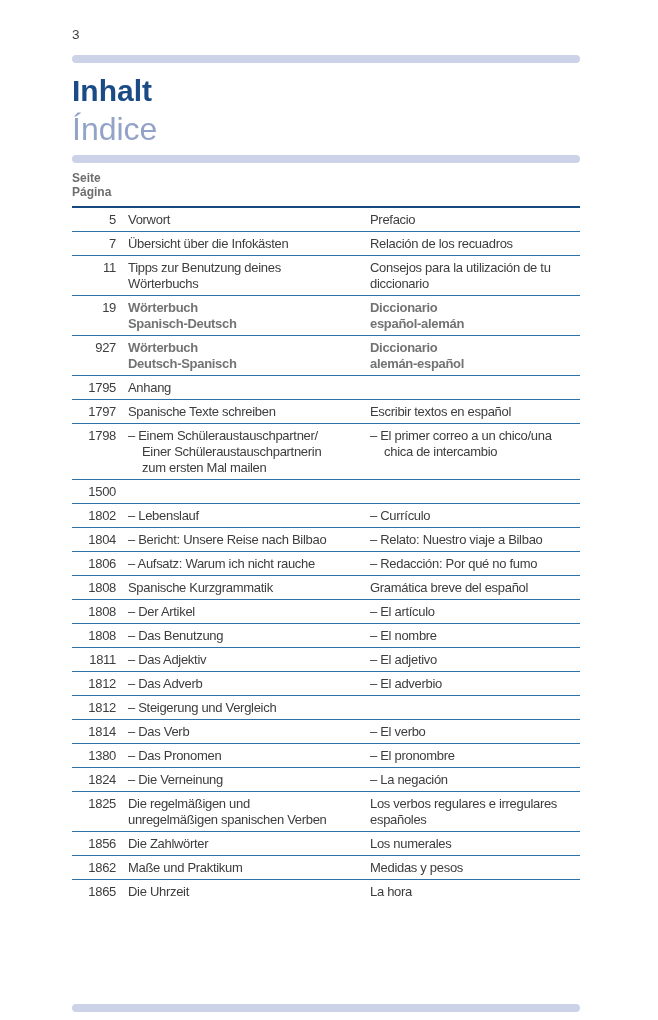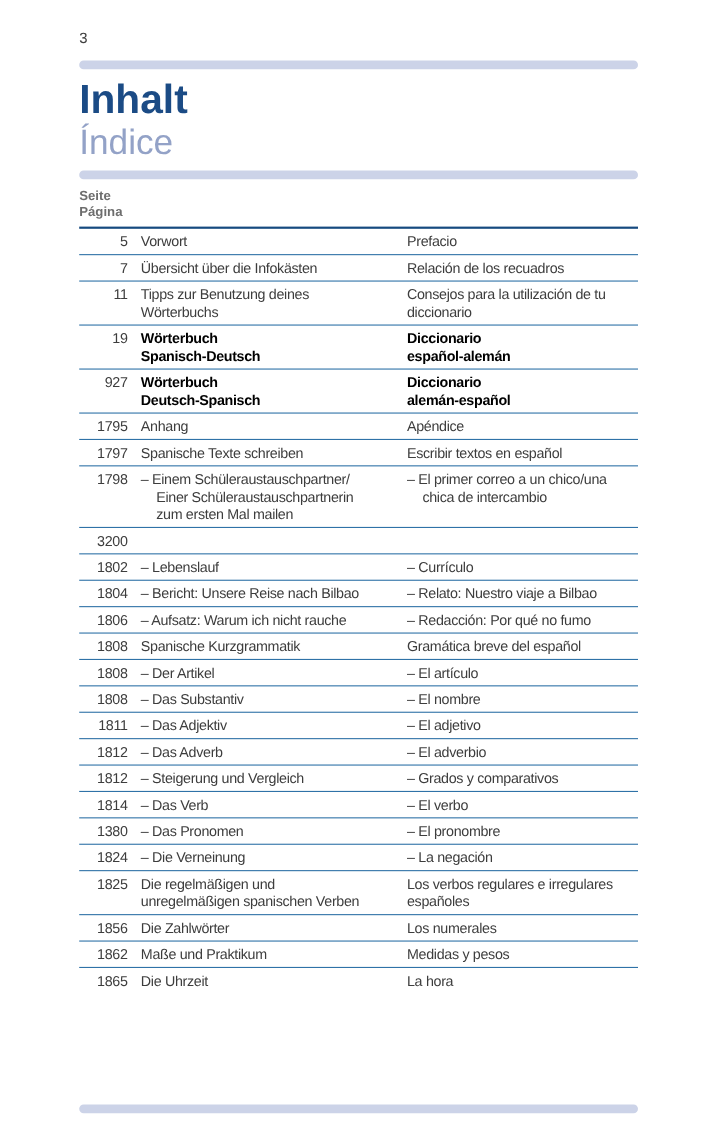--- a/index.html
+++ b/index.html
@@ -15,21 +15,21 @@
   }
   .pagenum { font-size: 13.5px; color: #3f3f3f; line-height: 17px; }
   .bar {
     height: 8px; border-radius: 4px;
     background: #ccd3e8;
   }
   .bar-top { margin-top: 12px; }
   .bar-mid { margin-top: 9px; }
   .title-de {
     margin: 11px 0 0 0;
-    font-size: 37px; line-height: 34px;
+    font-size: 30px; line-height: 34px;
     font-weight: bold; color: #1b4b85;
   }
   .title-es {
     margin: 4px 0 0 0;
     font-size: 32px; line-height: 34px;
     font-weight: normal; color: #93a2c7;
   }
   .colhdr { margin-top: 8px; font-size: 12px; line-height: 14px; color: #6d6d6d; font-weight: bold; }
   .toc {
     margin-top: 7px;
@@ -42,21 +42,21 @@
     padding: 3.5px 0;
     border-bottom: 1px solid #2f72a7;
     font-size: 13px; line-height: 16px;
     letter-spacing: -0.3px;
   }
   .toc-row:last-child { border-bottom: none; }
   .c-page { text-align: right; color: #3d3d3d; }
   .c-de, .c-es { white-space: pre-line; }
   .sub { padding-left: 14px; text-indent: -14px; }
   .toc-row.hl .c-de, .toc-row.hl .c-es {
-    color: #000000; font-weight: bold;
+    color: #737373; font-weight: bold;
   }
   .bar-footer {
     position: absolute;
     left: 72px; width: 508px; top: 1004px;
     height: 8px; border-radius: 4px;
     background: #ccd3e8;
   }
 </style>
 </head>
 <body>
@@ -105,40 +105,39 @@
     <div class="c-page">927</div>
     <div class="c-de">Wörterbuch
 Deutsch-Spanisch</div>
     <div class="c-es">Diccionario
 alemán-español</div>
   </div>
 
   <div class="toc-row">
     <div class="c-page">1795</div>
     <div class="c-de">Anhang</div>
-    <div class="c-es">Apéndice</div>
   </div>
 
   <div class="toc-row">
     <div class="c-page">1797</div>
     <div class="c-de">Spanische Texte schreiben</div>
     <div class="c-es">Escribir textos en español</div>
   </div>
 
   <div class="toc-row">
     <div class="c-page">1798</div>
     <div class="c-de sub">– Einem Schüleraustauschpartner/
 Einer Schüleraustauschpartnerin
 zum ersten Mal mailen</div>
     <div class="c-es sub">– El primer correo a un chico/una
 chica de intercambio</div>
   </div>
 
   <div class="toc-row">
-    <div class="c-page">3200</div>
+    <div class="c-page">1500</div>
   </div>
 
   <div class="toc-row">
     <div class="c-page">1802</div>
     <div class="c-de sub">– Lebenslauf</div>
     <div class="c-es sub">– Currículo</div>
   </div>
 
   <div class="toc-row">
     <div class="c-page">1804</div>
@@ -159,40 +158,39 @@
   </div>
 
   <div class="toc-row">
     <div class="c-page">1808</div>
     <div class="c-de sub">– Der Artikel</div>
     <div class="c-es sub">– El artículo</div>
   </div>
 
   <div class="toc-row">
     <div class="c-page">1808</div>
-    <div class="c-de sub">– Das Substantiv</div>
+    <div class="c-de sub">– Das Benutzung</div>
     <div class="c-es sub">– El nombre</div>
   </div>
 
   <div class="toc-row">
     <div class="c-page">1811</div>
     <div class="c-de sub">– Das Adjektiv</div>
     <div class="c-es sub">– El adjetivo</div>
   </div>
 
   <div class="toc-row">
     <div class="c-page">1812</div>
     <div class="c-de sub">– Das Adverb</div>
     <div class="c-es sub">– El adverbio</div>
   </div>
 
   <div class="toc-row">
     <div class="c-page">1812</div>
     <div class="c-de sub">– Steigerung und Vergleich</div>
-    <div class="c-es sub">– Grados y comparativos</div>
   </div>
 
   <div class="toc-row">
     <div class="c-page">1814</div>
     <div class="c-de sub">– Das Verb</div>
     <div class="c-es sub">– El verbo</div>
   </div>
 
   <div class="toc-row">
     <div class="c-page">1380</div>

